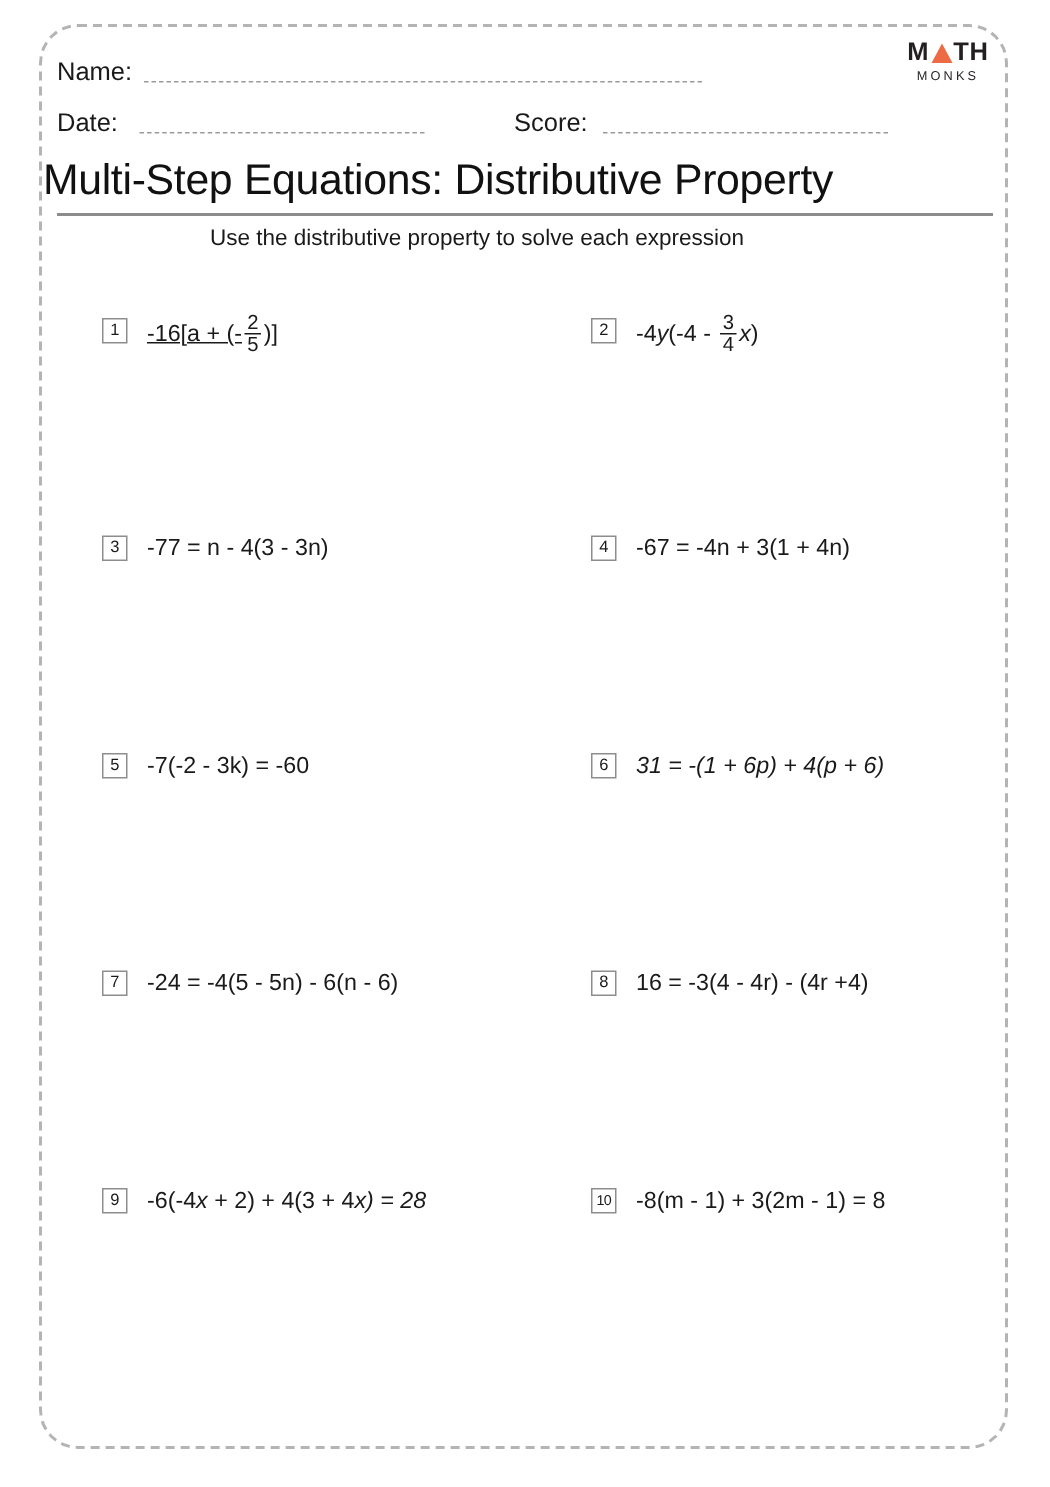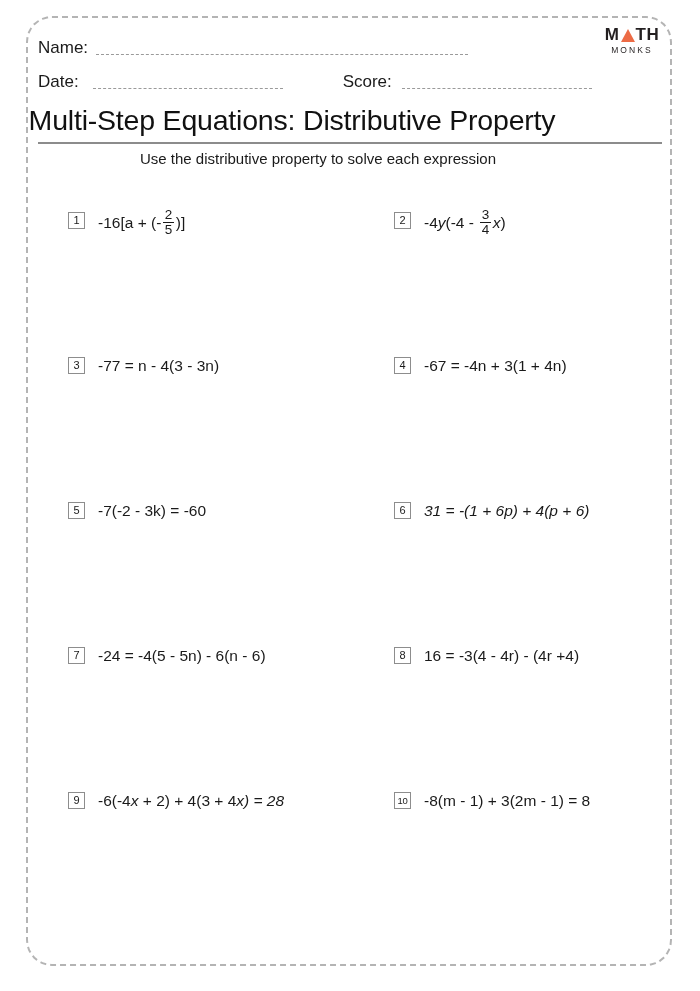--- a/index.html
+++ b/index.html
@@ -226,21 +226,21 @@
 
   <div class="title">Multi-Step  Equations: Distributive Property</div>
   <div class="title-rule"></div>
   <div class="subtitle">Use the distributive property to solve each expression</div>
 
   <div class="problems" id="problems">
       <div class="prow">
         <div class="pcell left">
           <div class="pnum">1</div>
           <div class="pexpr">
-            <span style="white-space: pre;">-16[a + (-</span>
+            <span style="white-space: pre; text-decoration: underline;">-16[a + (-</span>
             <span class="frac">
               <span class="num">2</span>
               <span class="den">5</span>
             </span>
             <span style="white-space: pre;">)]</span>
           </div>
         </div>
         <div class="pcell right">
           <div class="pnum">2</div>
           <div class="pexpr">

